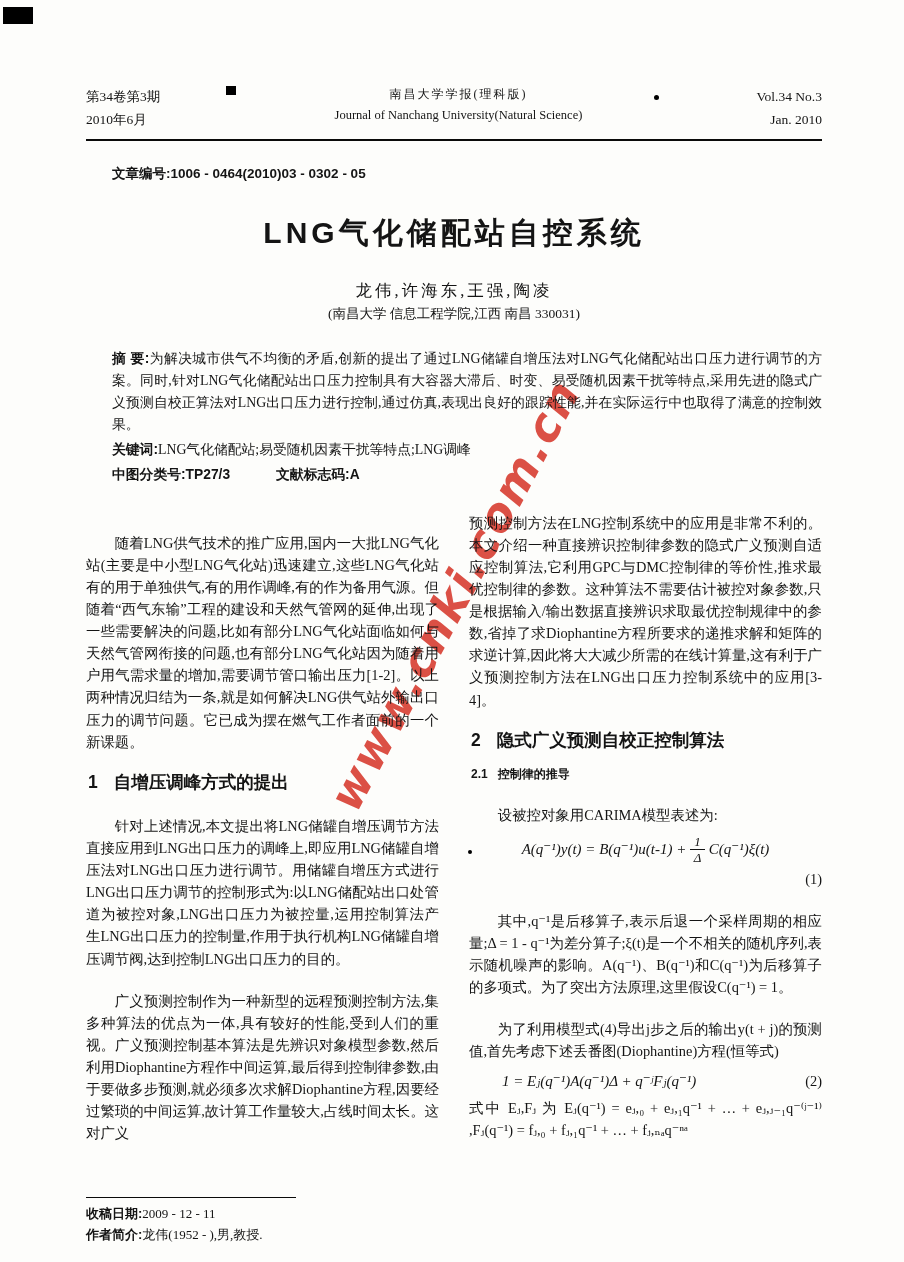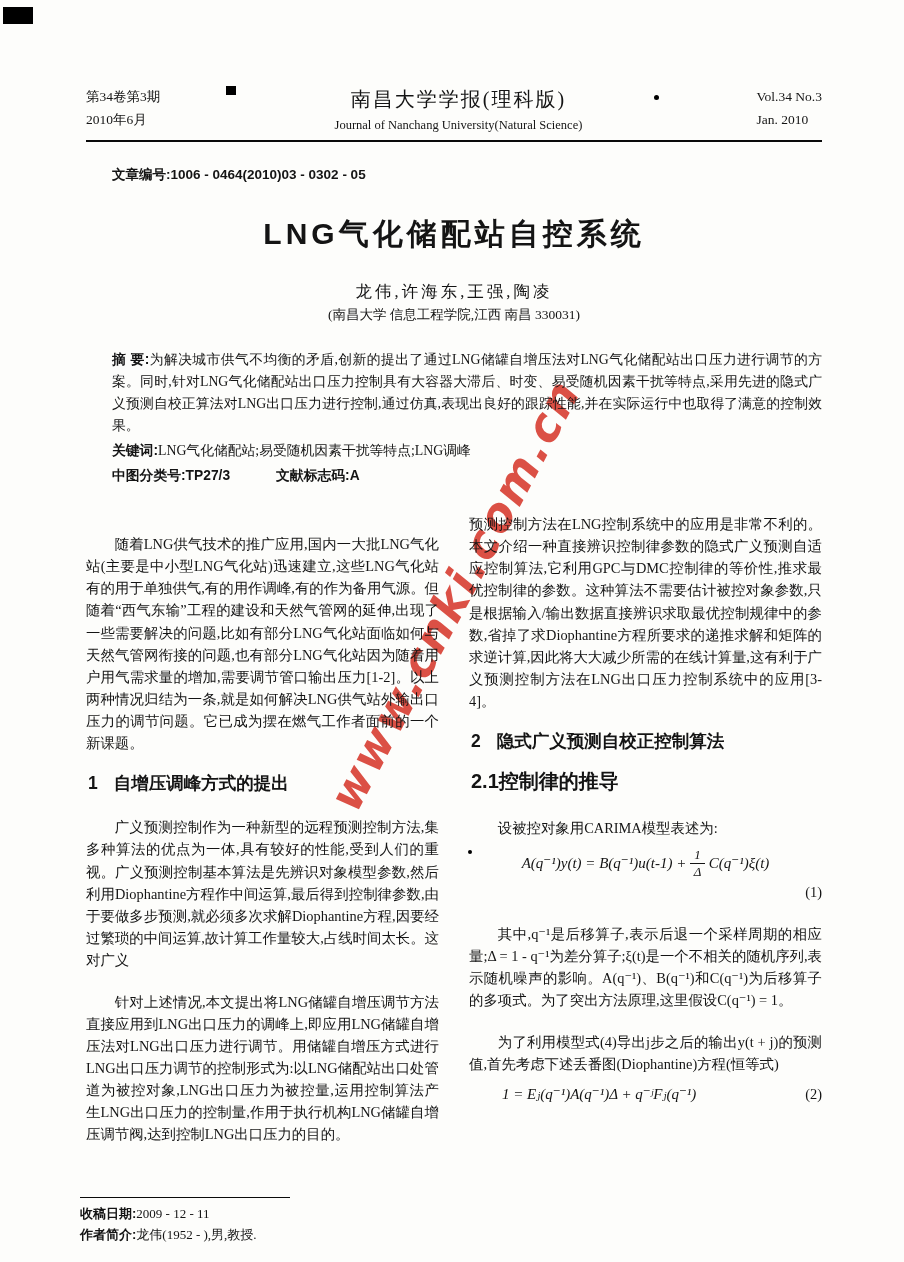--- a/index.html
+++ b/index.html
@@ -6,23 +6,23 @@
   body { background: #d9d9d9; font-family: "Liberation Serif", "DejaVu Serif", serif; }
   .page {
     position: relative; width: 904px; height: 1262px; margin: 0 auto;
     background: #fdfdfb; color: #141414; overflow: hidden;
   }
   .inner { position: absolute; inset: 0; padding: 86px 82px 0 86px; }
 
   
   .journal-header { display: flex; justify-content: space-between; align-items: flex-start; }
   .jh-left, .jh-right { font-size: 13.5px; line-height: 1.7; white-space: nowrap; }
-  .jh-right { }
+  .jh-right { text-align: right; }
   .jh-center { text-align: center; }
-  .jh-center .cn { font-size: 20px; letter-spacing: 2px; }
+  .jh-center .cn { font-size: 12px; letter-spacing: 2px; }
   .jh-center .en { font-size: 12.5px; margin-top: 5px; }
   .header-rule { border-bottom: 2.5px solid #0a0a0a; margin-top: 7px; }
 
   
   .article-id { margin: 24px 0 0 26px; font-size: 13.5px; font-weight: bold; font-family: "Liberation Sans", sans-serif; }
   .title { margin-top: 30px; text-align: center; font-size: 30px; font-weight: bold; letter-spacing: 4px; font-family: "Liberation Sans", "DejaVu Sans", sans-serif; }
   .authors { margin-top: 26px; text-align: center; font-size: 16.5px; letter-spacing: 3px; }
   .affiliation { margin-top: 3px; text-align: center; font-size: 13.5px; }
 
   .abstract-block { margin: 25px 0 0 26px; font-size: 13.8px; line-height: 1.6; text-align: justify; }
@@ -31,34 +31,34 @@
   .clc-line { margin-top: 3px; font-weight: bold; font-family: "Liberation Sans", sans-serif; }
   .clc-line .gap { display: inline-block; width: 46px; }
 
   
   .columns { display: flex; gap: 30px; margin-top: 26px; font-size: 14.4px; line-height: 1.53; text-align: justify; }
   .col { flex: 1 1 0; min-width: 0; }
   .col p { margin: 0; }
   .col p.ind { text-indent: 2em; margin-top: 20px; }
   .sec { display: flex; align-items: baseline; gap: 16px; margin: 16px 0 12px 2px;
          font-family: "Liberation Sans", "DejaVu Sans", sans-serif; font-size: 17.5px; font-weight: bold; }
-  .subsec { display: flex; align-items: baseline; margin: 10px 0 8px 2px;
-            font-family: "Liberation Sans", "DejaVu Sans", sans-serif; font-size: 20px; font-weight: bold; }
+  .subsec { display: flex; align-items: baseline; gap: 10px; margin: 10px 0 8px 2px;
+            font-family: "Liberation Sans", "DejaVu Sans", sans-serif; font-size: 12px; font-weight: bold; }
 
   
   .formula { margin: 8px 0 2px; }
   .f-line { display: flex; justify-content: center; align-items: center; gap: 4px; font-style: italic; font-size: 15px; white-space: nowrap; }
   .frac { display: inline-flex; flex-direction: column; text-align: center; font-size: 13px; line-height: 1.2; }
   .frac .num { border-bottom: 1.2px solid #141414; padding: 0 4px; }
   .f-eqnum { text-align: right; font-style: normal; font-size: 14.4px; margin-top: 2px; }
   .formula-row { display: flex; justify-content: space-between; align-items: baseline; margin: 8px 0 4px; }
   .formula-row .f-body { font-style: italic; font-size: 15px; margin-left: 2.2em; white-space: nowrap; }
 
   
-  .page-footer { position: absolute; left: 80px; bottom: 16px; width: 380px; font-size: 13px; line-height: 1.6; }
+  .page-footer { position: absolute; left: 86px; bottom: 16px; width: 380px; font-size: 13px; line-height: 1.6; }
   .footer-rule { width: 210px; border-top: 1.6px solid #0a0a0a; margin-bottom: 6px; }
   .page-footer .lbl { font-weight: bold; font-family: "Liberation Sans", sans-serif; }
 
   
   .watermark {
     position: absolute; left: 228px; top: 590px; width: 430px;
     transform: rotate(-62deg); transform-origin: center;
     color: #d42b1e; opacity: 0.82; font-family: "DejaVu Sans", sans-serif;
     font-style: italic; font-weight: bold; font-size: 46px; letter-spacing: 2px;
     pointer-events: none; white-space: nowrap; text-align: center;
@@ -114,22 +114,22 @@
     </div>
 
     <div class="columns">
 
       <div class="col">
         <p class="ind">随着LNG供气技术的推广应用,国内一大批LNG气化站(主要是中小型LNG气化站)迅速建立,这些LNG气化站有的用于单独供气,有的用作调峰,有的作为备用气源。但随着“西气东输”工程的建设和天然气管网的延伸,出现了一些需要解决的问题,比如有部分LNG气化站面临如何与天然气管网衔接的问题,也有部分LNG气化站因为随着用户用气需求量的增加,需要调节管口输出压力[1-2]。以上两种情况归结为一条,就是如何解决LNG供气站外输出口压力的调节问题。它已成为摆在燃气工作者面前的一个新课题。</p>
         <h2 class="sec">
           <span>1</span>
           <span>自增压调峰方式的提出</span>
         </h2>
+        <p class="ind">针对上述情况,本文提出将LNG储罐自增压调节方法直接应用到LNG出口压力的调峰上,即应用LNG储罐自增压法对LNG出口压力进行调节。用储罐自增压方式进行LNG出口压力调节的控制形式为:以LNG储配站出口处管道为被控对象,LNG出口压力为被控量,运用控制算法产生LNG出口压力的控制量,作用于执行机构LNG储罐自增压调节阀,达到控制LNG出口压力的目的。</p>
         <p class="ind">广义预测控制作为一种新型的远程预测控制方法,集多种算法的优点为一体,具有较好的性能,受到人们的重视。广义预测控制基本算法是先辨识对象模型参数,然后利用Diophantine方程作中间运算,最后得到控制律参数,由于要做多步预测,就必须多次求解Diophantine方程,因要经过繁琐的中间运算,故计算工作量较大,占线时间太长。这对广义</p>
-        <p class="ind">针对上述情况,本文提出将LNG储罐自增压调节方法直接应用到LNG出口压力的调峰上,即应用LNG储罐自增压法对LNG出口压力进行调节。用储罐自增压方式进行LNG出口压力调节的控制形式为:以LNG储配站出口处管道为被控对象,LNG出口压力为被控量,运用控制算法产生LNG出口压力的控制量,作用于执行机构LNG储罐自增压调节阀,达到控制LNG出口压力的目的。</p>
       </div>
 
       <div class="col">
         <p>预测控制方法在LNG控制系统中的应用是非常不利的。本文介绍一种直接辨识控制律参数的隐式广义预测自适应控制算法,它利用GPC与DMC控制律的等价性,推求最优控制律的参数。这种算法不需要估计被控对象参数,只是根据输入/输出数据直接辨识求取最优控制规律中的参数,省掉了求Diophantine方程所要求的递推求解和矩阵的求逆计算,因此将大大减少所需的在线计算量,这有利于广义预测控制方法在LNG出口压力控制系统中的应用[3-4]。</p>
         <h2 class="sec">
           <span>2</span>
           <span>隐式广义预测自校正控制算法</span>
         </h2>
         <h3 class="subsec">
           <span>2.1</span>
@@ -150,20 +150,21 @@
         </div>
 
         <p class="ind">其中,q⁻¹是后移算子,表示后退一个采样周期的相应量;Δ = 1 - q⁻¹为差分算子;ξ(t)是一个不相关的随机序列,表示随机噪声的影响。A(q⁻¹)、B(q⁻¹)和C(q⁻¹)为后移算子的多项式。为了突出方法原理,这里假设C(q⁻¹) = 1。</p>
         <p class="ind">为了利用模型式(4)导出j步之后的输出y(t + j)的预测值,首先考虑下述丢番图(Diophantine)方程(恒等式)</p>
 
         <div class="formula-row">
           <span class="f-body">1 = Eⱼ(q⁻¹)A(q⁻¹)Δ + q⁻ʲFⱼ(q⁻¹)</span>
           <span>(2)</span>
         </div>
 
+        <p>式中 Eⱼ,Fⱼ 为 Eⱼ(q⁻¹) = eⱼ,₀ + eⱼ,₁q⁻¹ + … + eⱼ,ⱼ₋₁q⁻⁽ʲ⁻¹⁾ ,Fⱼ(q⁻¹) = fⱼ,₀ + fⱼ,₁q⁻¹ + … + fⱼ,ₙₐq⁻ⁿᵃ</p>
       </div>
 
     </div>
   </div>
 
   <div class="page-footer">
     <div class="footer-rule"></div>
     <div><span class="lbl">收稿日期:</span><span>2009 - 12 - 11</span></div>
     <div><span class="lbl">作者简介:</span><span>龙伟(1952 - ),男,教授.</span></div>
   </div>

